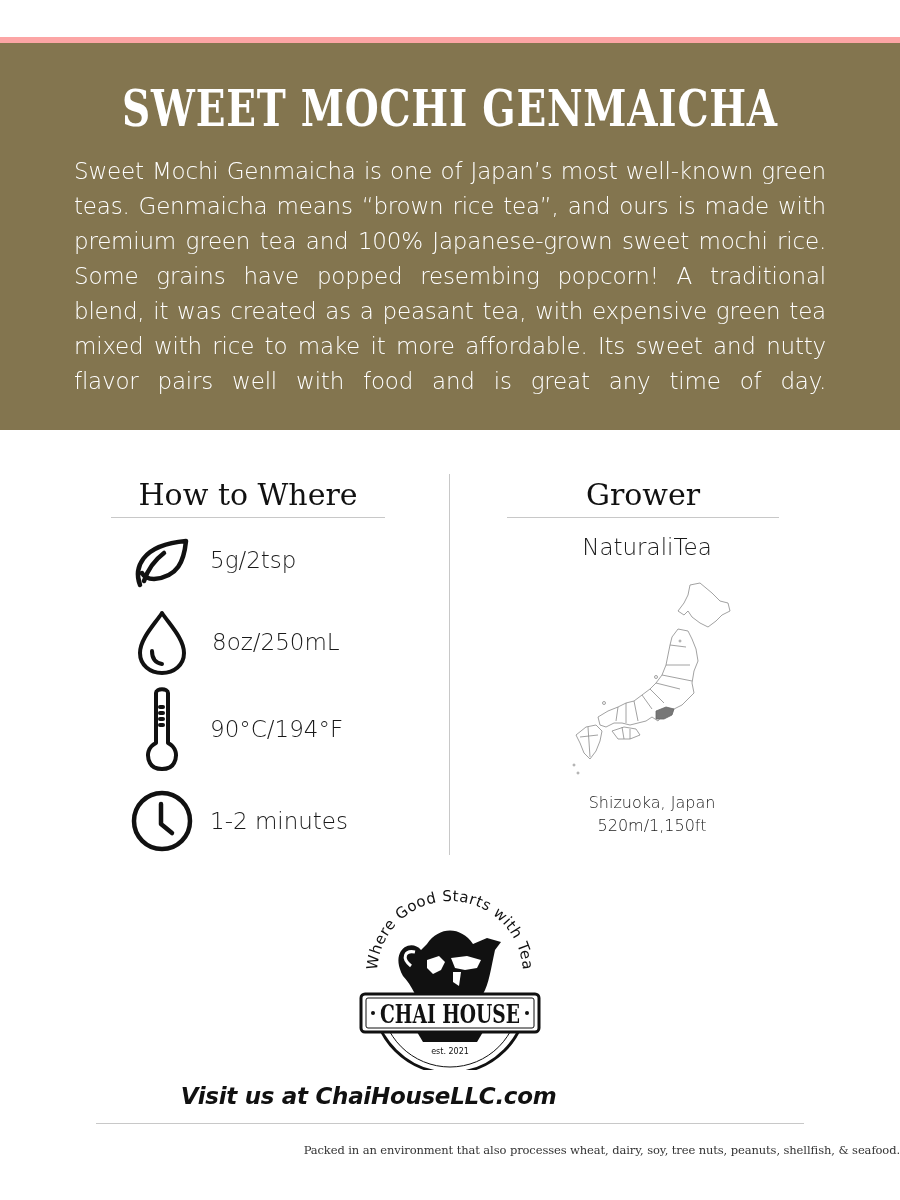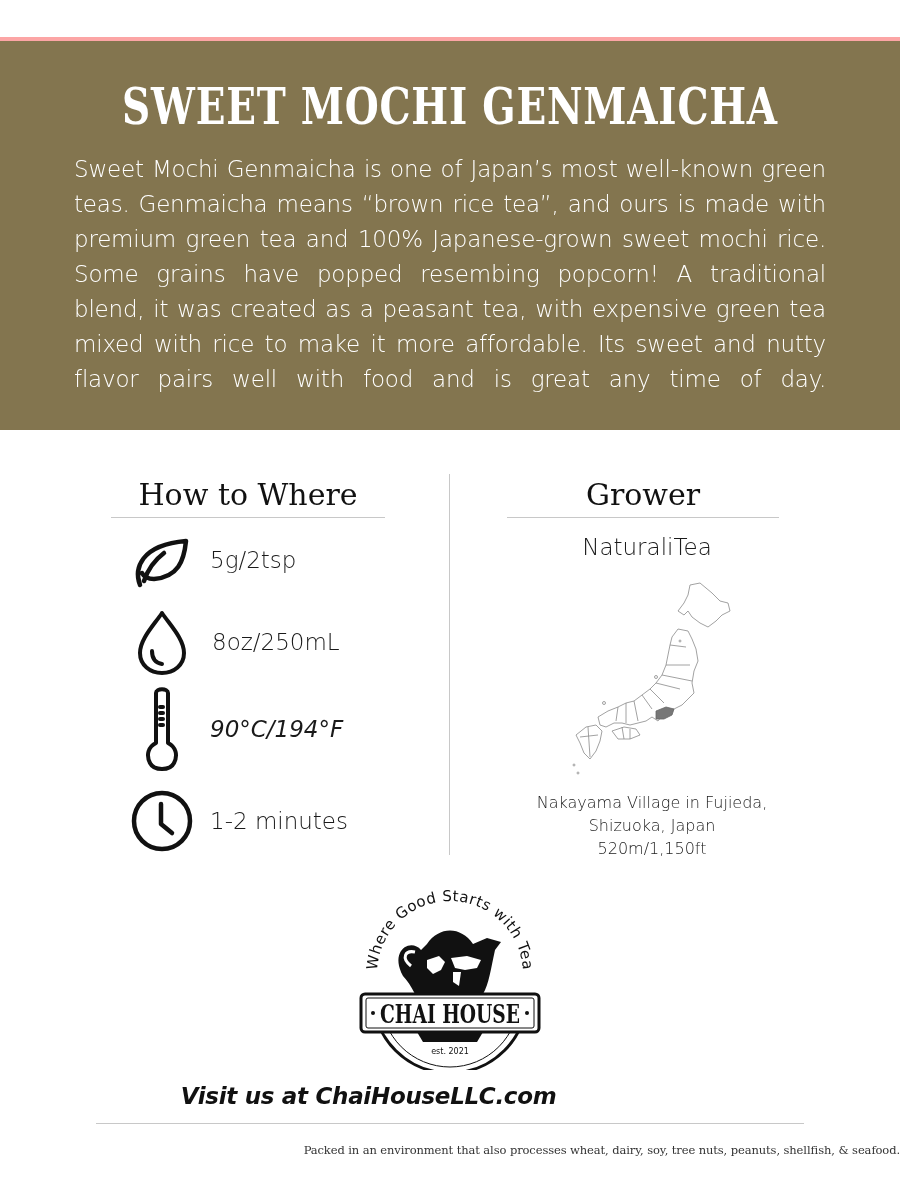--- a/index.html
+++ b/index.html
@@ -2,21 +2,21 @@
 <html><head>
   <meta charset="utf-8">
   <style>
     * { box-sizing: border-box; margin: 0; padding: 0; }
     html, body { width: 900px; height: 1200px; background: #ffffff; overflow: hidden; }
     body { position: relative; font-family: "DejaVu Sans", sans-serif; color: #1a1a1a; }
 
     .banner {
       position: absolute; left: 0; top: 37px; width: 900px; height: 393px;
       background: #83754f;
-      border-top: 4px solid #fca5a5;
+      border-top: 6px solid #fca5a5;
     }
     .banner-title {
       position: absolute; left: 0; top: 36px; width: 900px; text-align: center;
       color: #ffffff; font-family: "DejaVu Serif", serif; font-weight: bold;
       font-size: 50px; letter-spacing: 1px; line-height: 60px;
       transform: scaleX(0.78); transform-origin: center;
     }
     .banner-desc {
       position: absolute; left: 74px; top: 111px; width: 752px;
       color: #ffffff; font-family: "DejaVu Sans", sans-serif; font-weight: 300;
@@ -104,21 +104,21 @@
 <div class="brew-row" style="top:685px; height:88px;">
   <span class="brew-icon" style="height:88px;">
     <svg viewBox="0 0 64 88" fill="none" stroke="#111" stroke-width="4" stroke-linecap="round" stroke-linejoin="round">
       <path d="M26 58 L26 8 C 26 3, 38 3, 38 8 L38 58 C 46 62, 48 70, 44 78 C 40 86, 24 86, 20 78 C 16 70, 18 62, 26 58 Z"></path>
       <line x1="30" y1="22" x2="33" y2="22"></line>
       <line x1="30" y1="28" x2="33" y2="28"></line>
       <line x1="30" y1="34" x2="33" y2="34"></line>
       <line x1="30" y1="40" x2="33" y2="40"></line>
     </svg>
   </span>
-  <span class="brew-text" style="left:80px;font-style:italic;">90°C/194°F</span>
+  <span class="brew-text" style="left:80px;">90°C/194°F</span>
 </div>
 
 <div class="brew-row" style="top:786px;">
   <span class="brew-icon">
     <svg viewBox="0 0 64 70" fill="none" stroke="#111" stroke-width="4.5" stroke-linecap="round" stroke-linejoin="round">
       <circle cx="32" cy="35" r="28"></circle>
       <path d="M31 18 L31 38 L42 47"></path>
     </svg>
   </span>
   <span class="brew-text" style="left:80px;">1-2 minutes</span>
@@ -149,21 +149,20 @@
     <circle cx="18" cy="198" r="1"></circle>
     <circle cx="44" cy="128" r="1.5"></circle>
     <circle cx="96" cy="102" r="1.5"></circle>
     <circle cx="120" cy="66" r="1"></circle>
 
     <path d="M96 136 L106 132 L114 134 L112 140 L104 144 L96 144 Z" fill="#777" stroke="#666"></path>
   </svg>
 </div>
 
 <div class="location">
-  <div>Nakayama Village in Fujieda,</div>
   <div>Shizuoka, Japan</div>
   <div>520m/1,150ft</div>
 </div>
 
 <div class="logo">
   <svg viewBox="0 0 190 192">
     <defs>
       <path id="arcPath" d="M22 96 A 73 73 0 0 1 168 96"></path>
     </defs>
     <text font-family="DejaVu Sans, sans-serif" font-size="15" fill="#111" letter-spacing="0.5">

